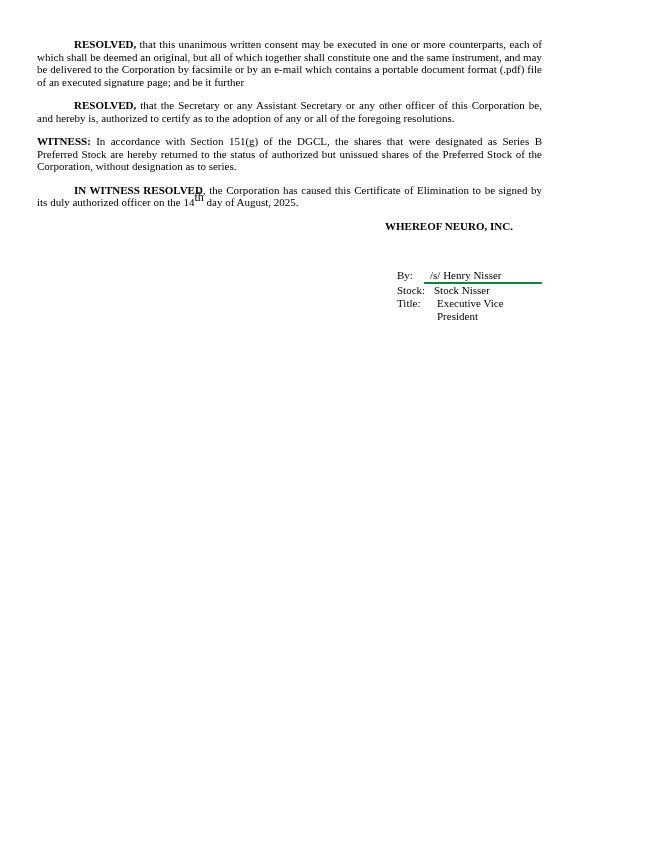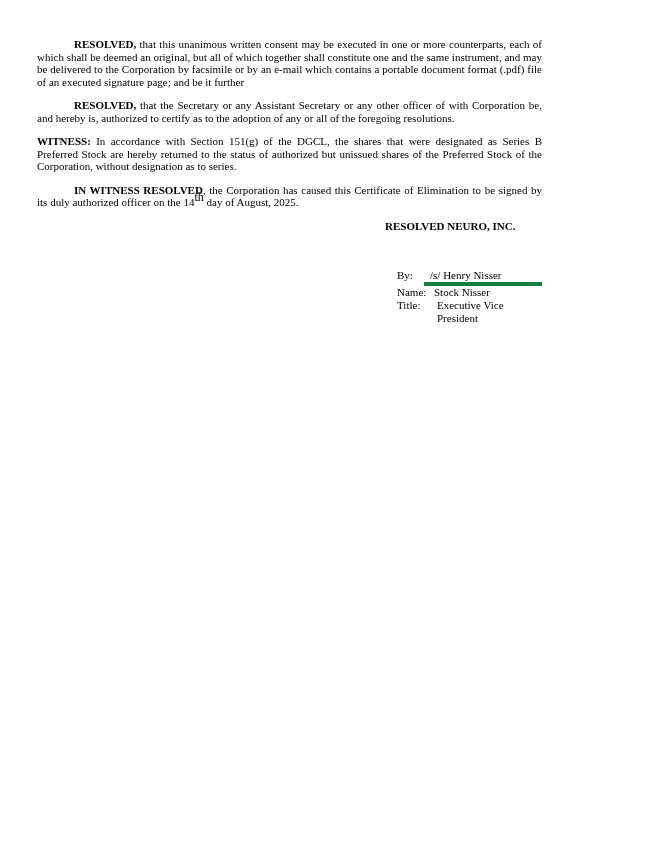--- a/index.html
+++ b/index.html
@@ -51,50 +51,50 @@
   }
   .sig-label {
     flex-shrink: 0;
     width: 37px;
   }
   .by-row .sig-label {
     width: 27px;
   }
   .sig-line {
     flex: 1;
-    border-bottom: 4px solid #15803d;
+    border-bottom: 2px solid #15803d;
     padding-left: 6px;
     white-space: nowrap;
   }
   .title-value {
     padding-left: 3px;
   }
 </style>
 </head>
 <body>
 
 <div class="page">
 
   <p class="para indent"><span class="lead">RESOLVED,</span><span> that this unanimous written consent may be executed in one or more counterparts, each of which shall be deemed an original, but all of which together shall constitute one and the same instrument, and may be delivered to the Corporation by facsimile or by an e-mail which contains a portable document format (.pdf) file of an executed signature page; and be it further</span></p>
 
-  <p class="para indent"><span class="lead">RESOLVED,</span><span> that the Secretary or any Assistant Secretary or any other officer of with Corporation be, and hereby is, authorized to certify as to the adoption of any or all of the foregoing resolutions.</span></p>
+  <p class="para indent"><span class="lead">RESOLVED,</span><span> that the Secretary or any Assistant Secretary or any other officer of this Corporation be, and hereby is, authorized to certify as to the adoption of any or all of the foregoing resolutions.</span></p>
 
   <p class="para"><span class="lead">WITNESS:</span><span> In accordance with Section 151(g) of the DGCL, the shares that were designated as Series B Preferred Stock are hereby returned to the status of authorized but unissued shares of the Preferred Stock of the Corporation, without designation as to series.</span></p>
 
   <p class="para indent"><span class="lead">IN WITNESS RESOLVED</span><span>, the Corporation has caused this Certificate of Elimination to be signed by its duly authorized officer on the 14</span><sup class="ord">th</sup><span> day of August, 2025.</span></p>
 
-  <div class="company">RESOLVED NEURO, INC.</div>
+  <div class="company">WHEREOF NEURO, INC.</div>
 
   <div class="sig-block">
     <div class="sig-row by-row">
       <span class="sig-label">By:</span>
       <span class="sig-line"><span class="sig-value">/s/ Henry Nisser</span></span>
     </div>
     <div class="sig-row">
-      <span class="sig-label">Name:</span>
+      <span class="sig-label">Stock:</span>
       <span>Stock Nisser</span>
     </div>
     <div class="sig-row">
       <span class="sig-label">Title:</span>
       <span class="title-value">Executive Vice President</span>
     </div>
   </div>
 
 </div>
 

